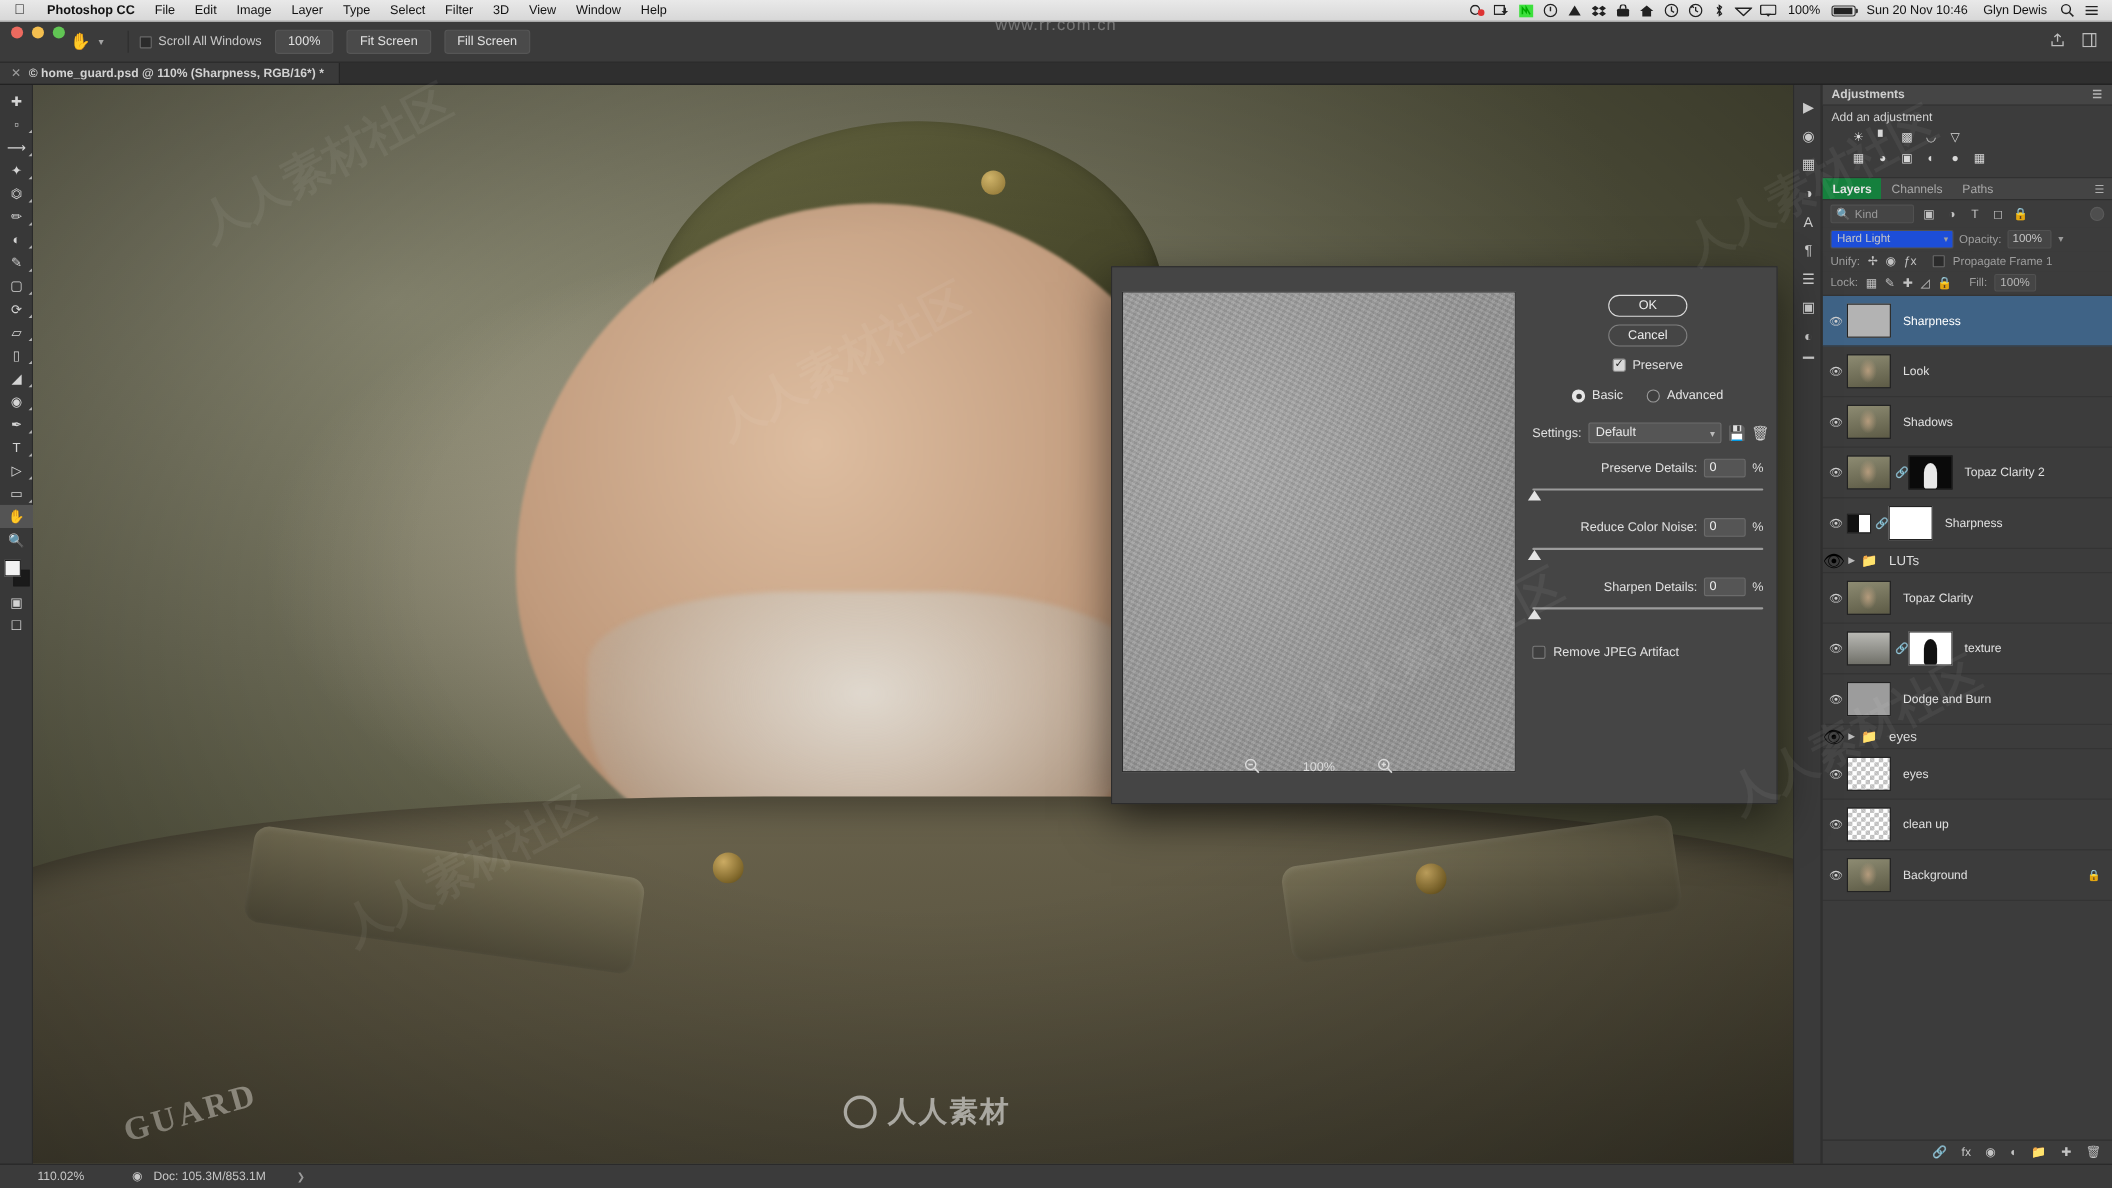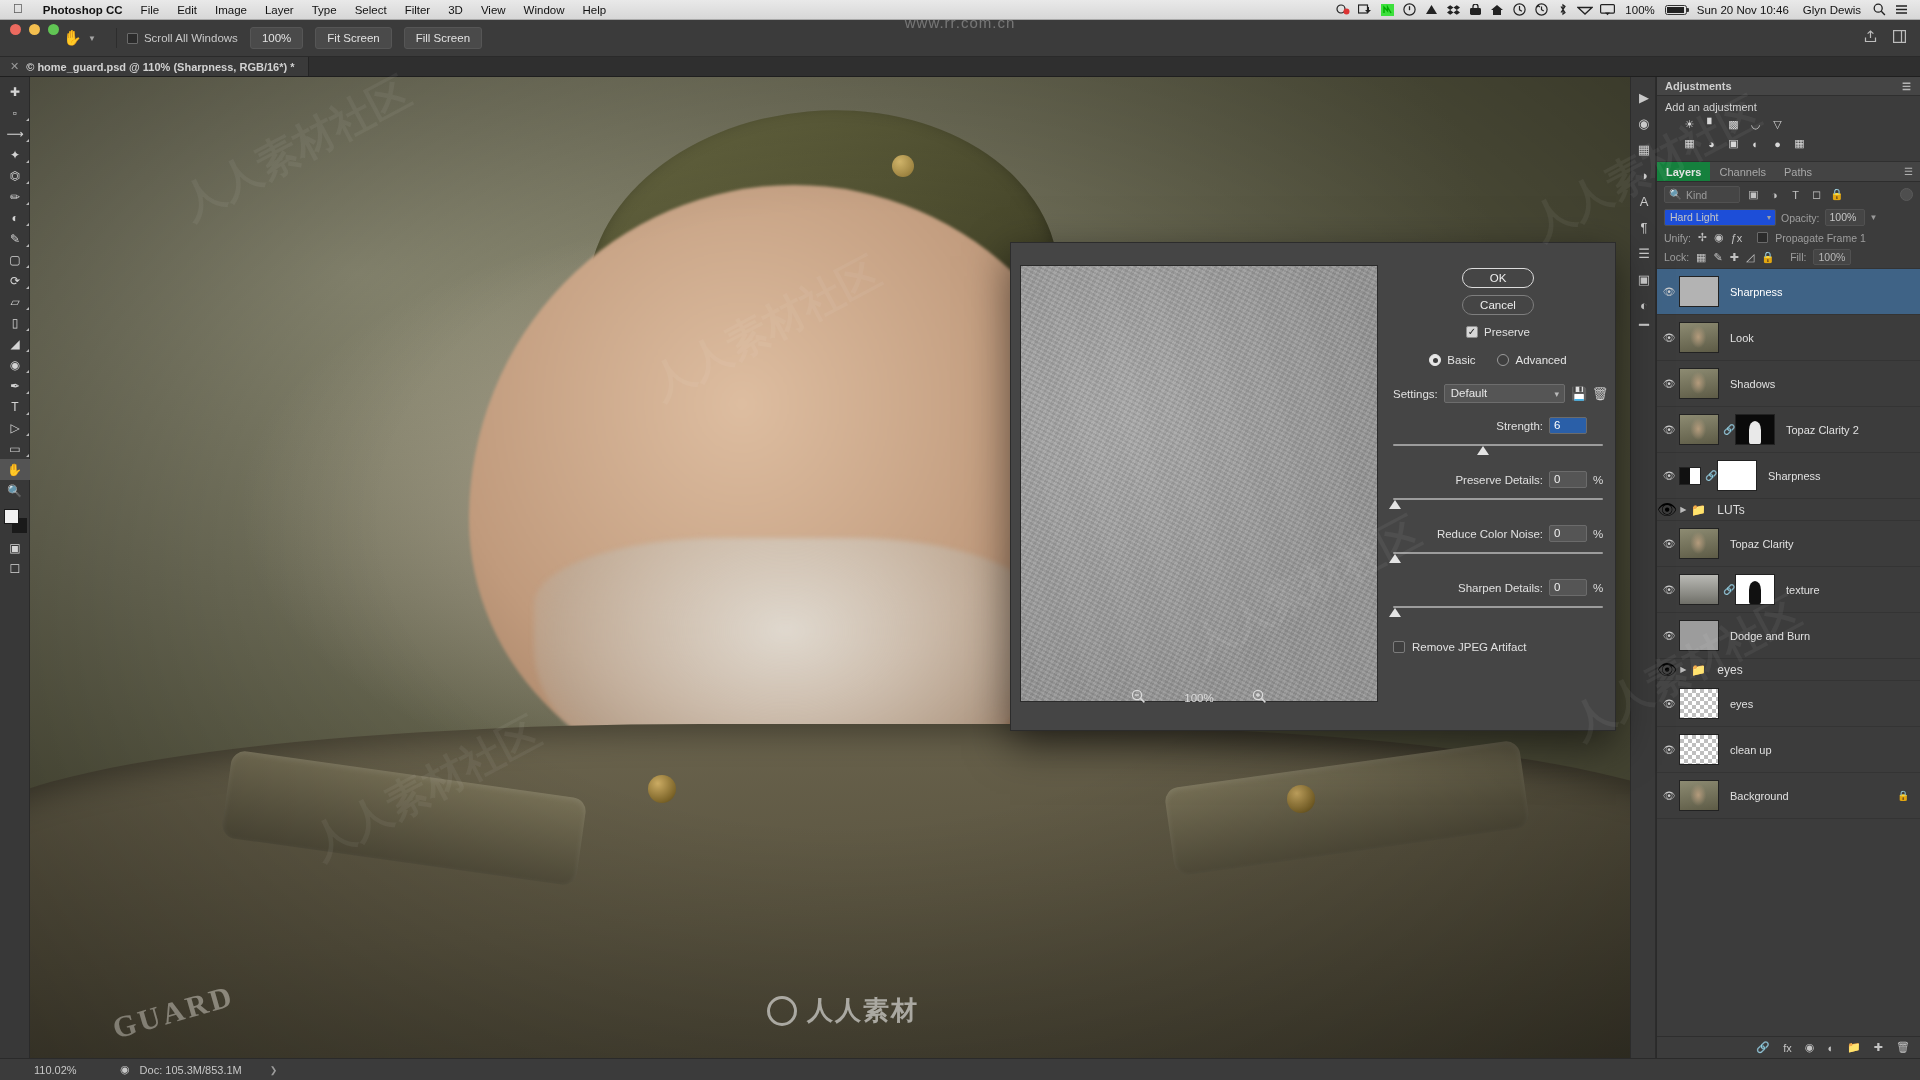--- a/index.html
+++ b/index.html
@@ -677,31 +677,20 @@
             <span>Advanced</span>
           </span>
         </div>
         <div class="settings-row">
           <span>Settings:</span>
           <span class="select">Default</span>
           <span class="sic">💾</span>
           <span class="sic">🗑</span>
         </div>
 
-        <div class="slider-group">
-          <div class="sl-head">
-            <span>Strength:</span>
-            <span class="sl-val hl">6</span>
-            <span class="sl-pct"></span>
-          </div>
-          <div class="sl-track">
-            <i></i>
-            <span class="sl-thumb" style="left:40%;"></span>
-          </div>
-        </div>
 
         <div class="slider-group">
           <div class="sl-head">
             <span>Preserve Details:</span>
             <span class="sl-val">0</span>
             <span class="sl-pct">%</span>
           </div>
           <div class="sl-track">
             <i></i>
             <span class="sl-thumb" style="left:-2%;"></span>

